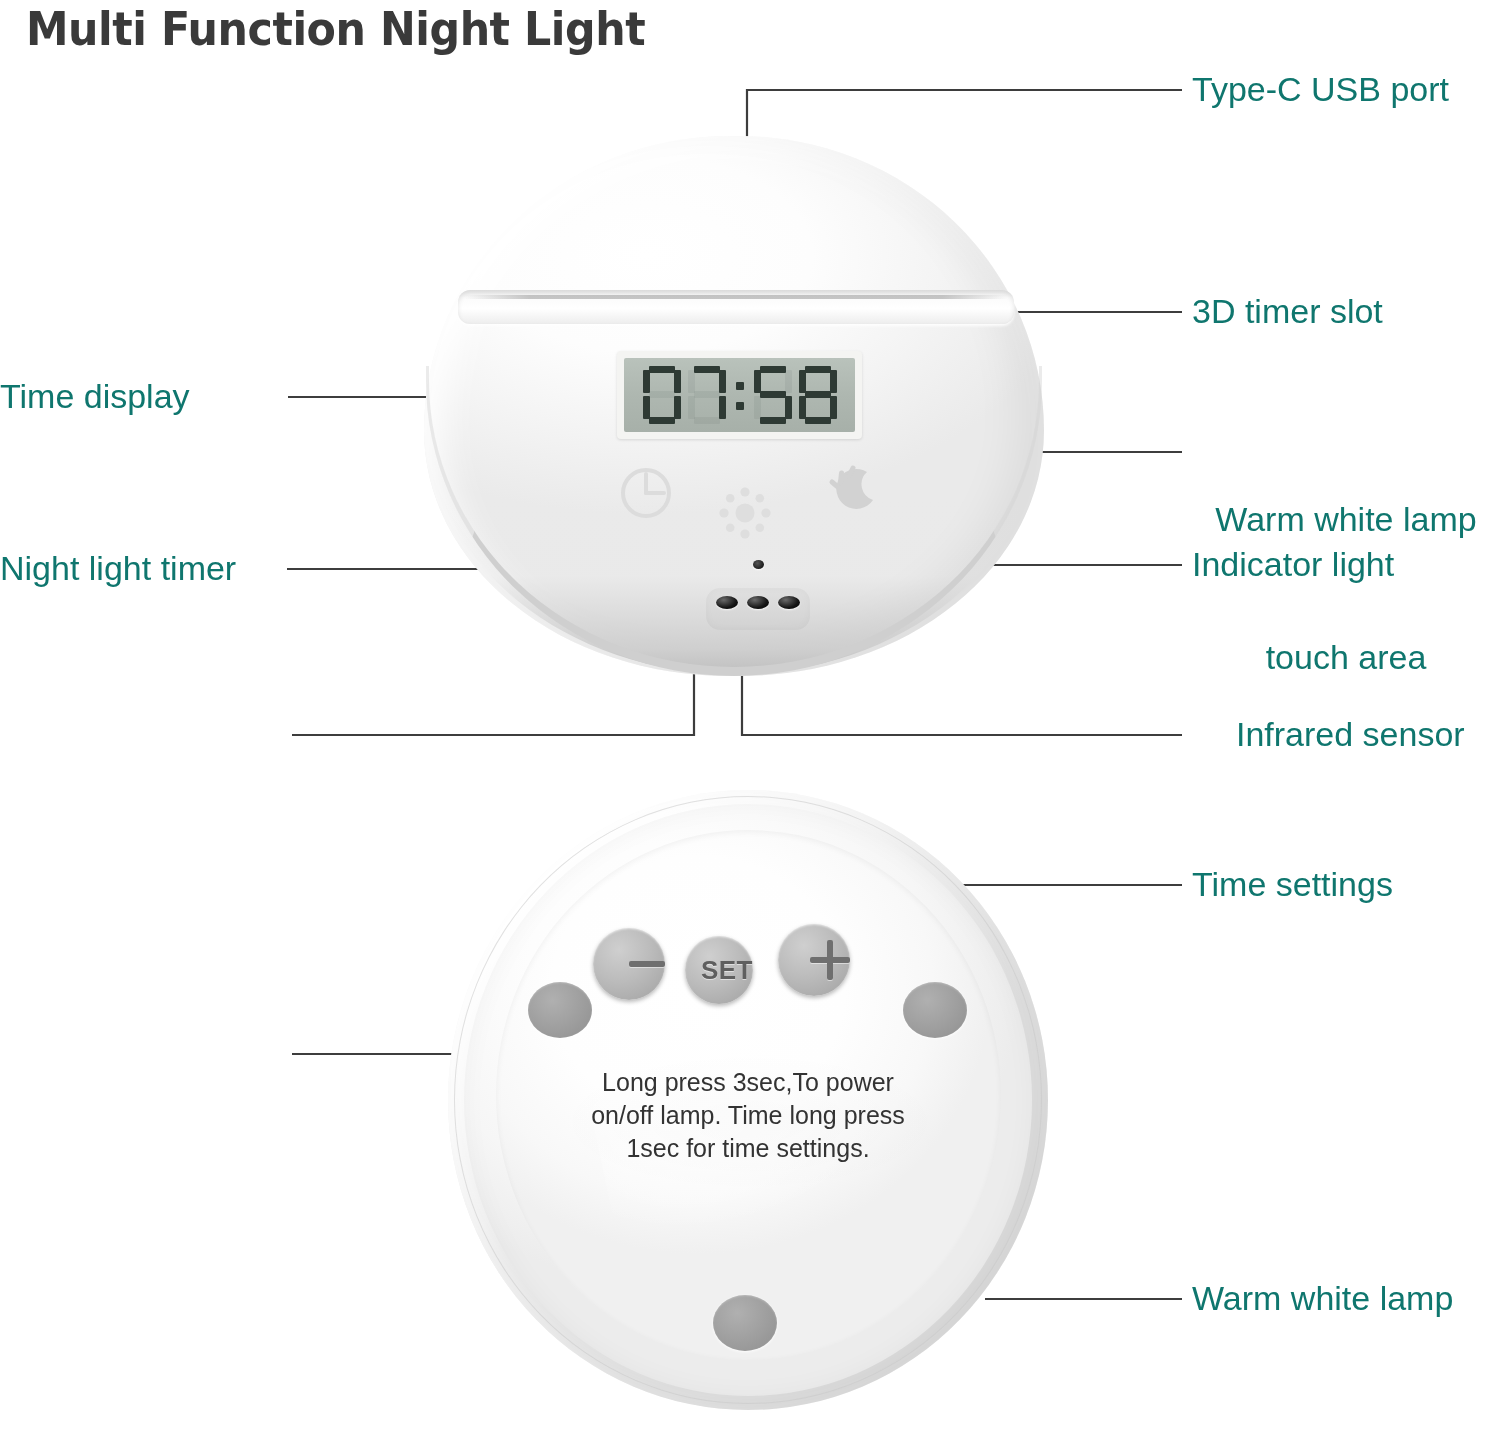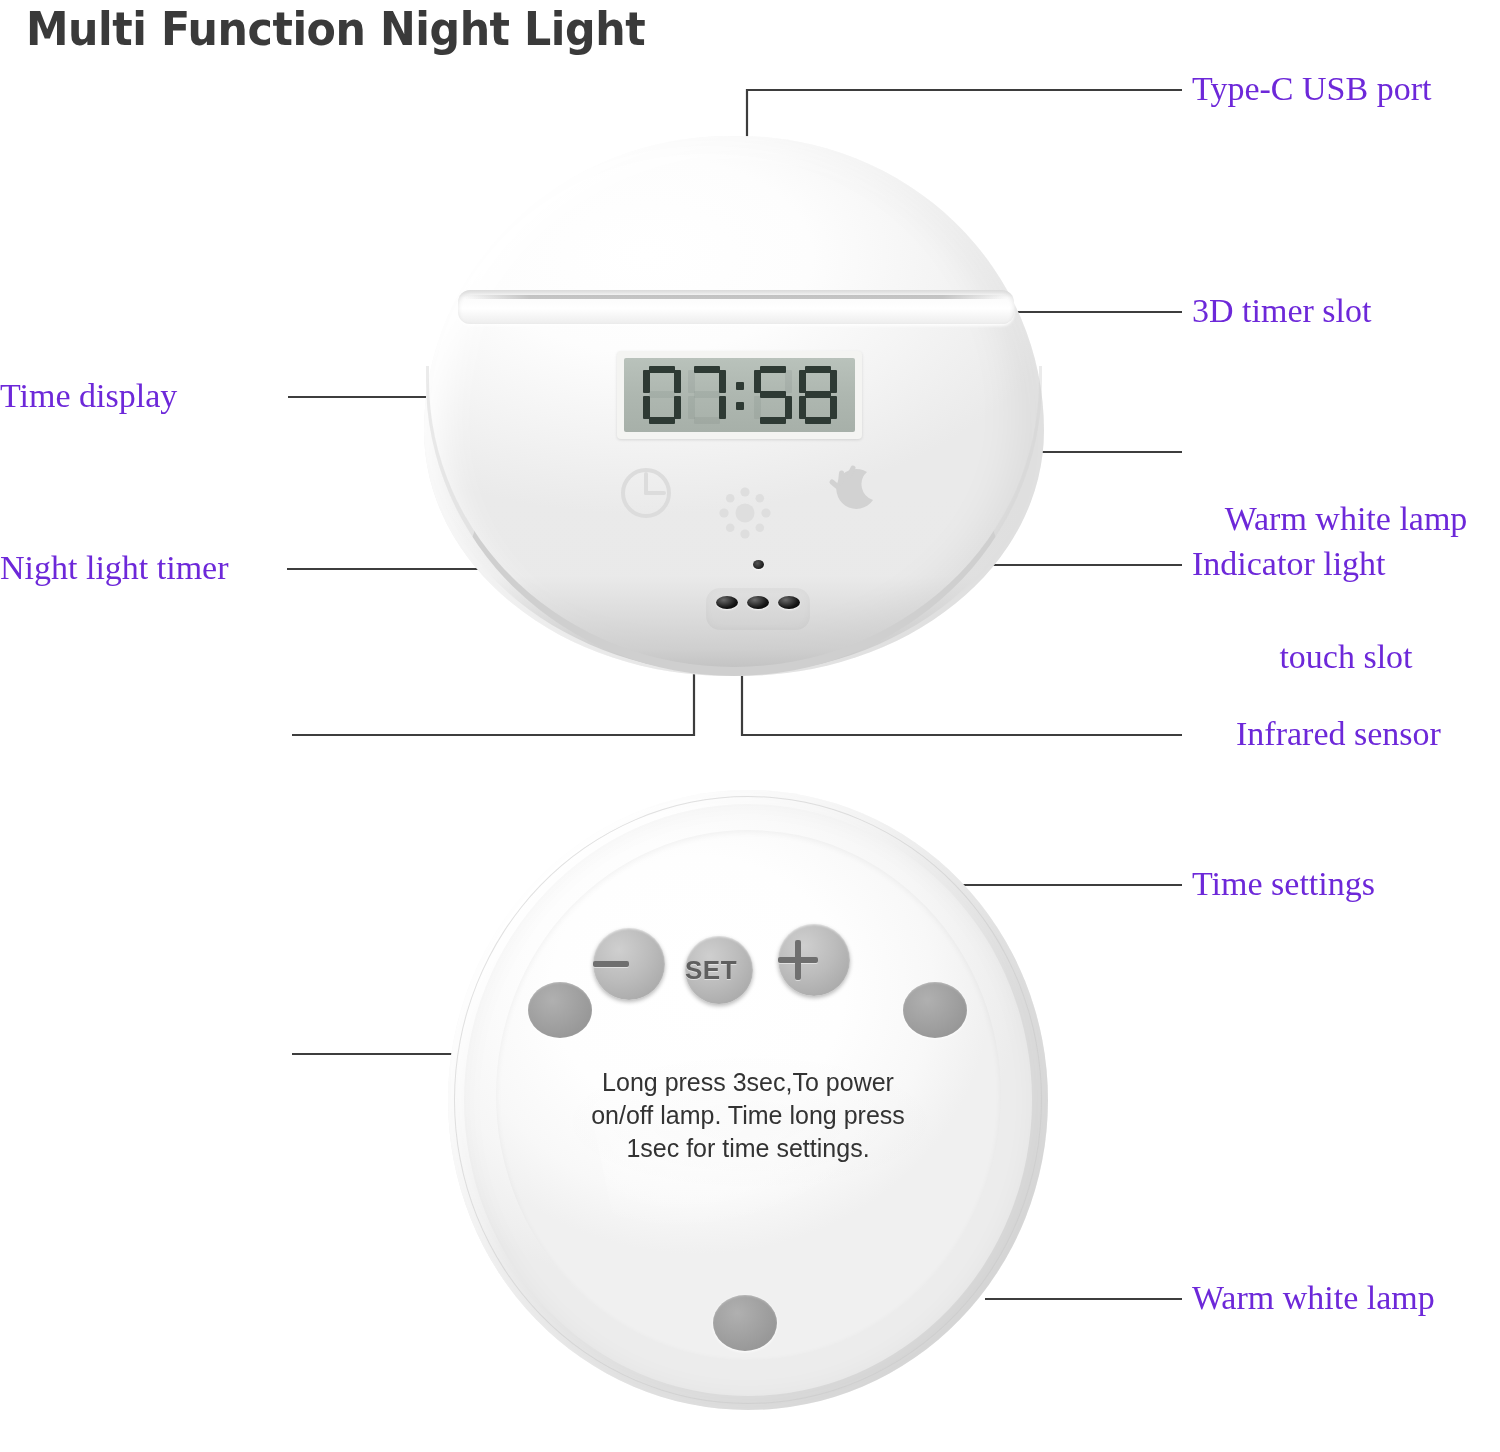--- a/index.html
+++ b/index.html
@@ -25,25 +25,25 @@
     letter-spacing:-0.5px;
     color:#3a3a3a;
     transform:scaleX(0.93);
     transform-origin:left top;
     white-space:nowrap;
   }
 
   
   .label{
     position:absolute;
-    font-family:Liberation Serif, serif;
+    font-family:Liberation Sans, sans-serif;
     font-weight:300;
     font-size:34px;
     line-height:46px;
-    color:#6d28d9;
+    color:#0f766e;
     white-space:pre;
   }
   .label.right{text-align:left;}
   .label.left{text-align:left;}
   .label.center{text-align:center;}
 
   
   #leaders{
     position:absolute;
     left:0; top:0;
@@ -227,21 +227,21 @@
   }
   #foot-l{left:80px;top:192px;}
   #foot-r{left:455px;top:192px;}
   #foot-b{left:265px;top:505px;}
 
   .btn{
     position:absolute;
     width:72px;height:72px;border-radius:50%;
     background:radial-gradient(circle at 36% 30%, #cfcfcf 0%, #bcbcbc 45%, #a8a8a8 85%, #9e9e9e 100%);
     box-shadow:0 2px 4px rgba(0,0,0,.28), inset 0 1px 2px rgba(255,255,255,.55);
-    display:flex;align-items:center;justify-content:flex-start;
+    display:flex;align-items:center;justify-content:flex-end;
   }
   #btn-minus{left:145px;top:138px;}
   #btn-set{left:237px;top:146px;width:68px;height:68px;}
   #btn-plus{left:330px;top:134px;}
   .btn .bar-h{width:36px;height:6px;background:#6f6f6f;border-radius:2px;box-shadow:0 1px 0 rgba(255,255,255,.5);}
   .btn .plus{position:relative;width:40px;height:40px;}
   .btn .plus i{position:absolute;background:#6f6f6f;border-radius:2px;box-shadow:0 1px 0 rgba(255,255,255,.5);}
   .btn .plus i.x{left:0;top:17px;width:40px;height:6px;}
   .btn .plus i.y{left:17px;top:0;width:6px;height:40px;}
   #btn-set span{
@@ -437,21 +437,21 @@
   </div>
 
   <div class="label right" style="left:1192px; top:66px;">Type-C USB port</div>
 
   <div class="label right" style="left:1192px; top:288px;">3D timer slot</div>
 
   <div class="label left" style="left:0; top:373px; width:282px;">Time display</div>
 
   <div class="label center" style="left:1192px; top:404px; width:308px; text-align:center;">
     <div>Warm white lamp</div>
-    <div>touch slot</div>
+    <div>touch area</div>
   </div>
 
   <div class="label left" style="left:0; top:545px; width:281px;">Night light timer</div>
 
   <div class="label right" style="left:1192px; top:541px;">Indicator light</div>
 
 
   <div class="label right" style="left:1192px; top:711px;margin-left:44px;">Infrared sensor</div>
 
   <div class="label right" style="left:1192px; top:861px;">Time settings</div>

